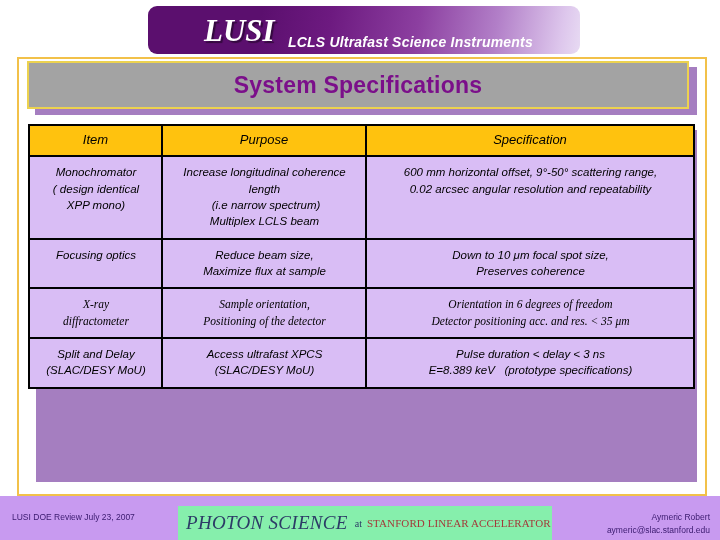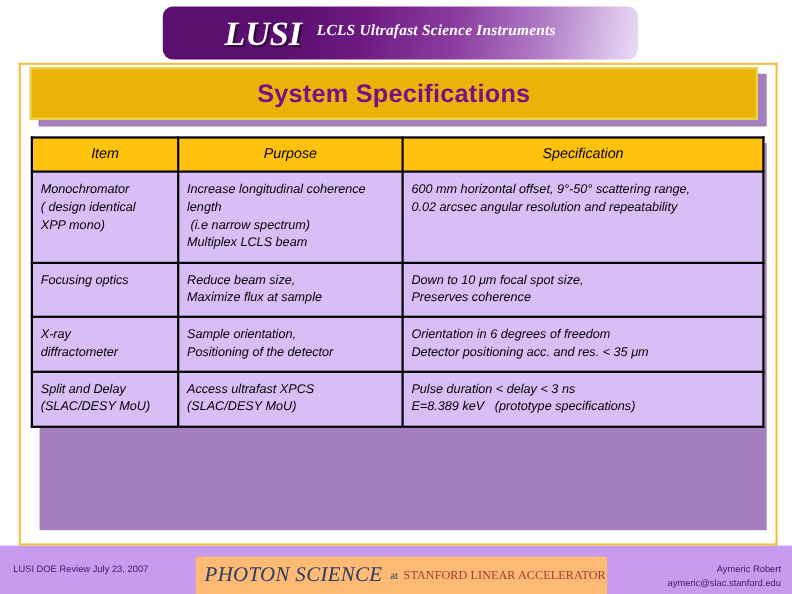--- a/index.html
+++ b/index.html
@@ -96,22 +96,22 @@
     font-weight: bold;
     font-size: 31px;
     letter-spacing: 0px;
     color: #ffffff;
     text-shadow: 2px 2px 1px rgba(0,0,0,0.45);
     margin-left: 36px;
   }
   .lusi-sub {
     position: absolute;
     left: 140px;
-    top: 15px;
-    font-family: Liberation Serif, serif;
+    top: 28px;
+    font-family: Liberation Sans, sans-serif;
     font-style: italic;
     font-weight: bold;
     font-size: 14px;
     color: #ffffff;
     letter-spacing: 0.2px;
   }
 
   
   .title-shadow {
     position: absolute;
@@ -120,21 +120,21 @@
     width: 662px;
     height: 48px;
     background: #a57ec0;
   }
   .title-box {
     position: absolute;
     left: 27px;
     top: 61px;
     width: 662px;
     height: 48px;
-    background: #eab308;
+    background: #a3a3a3;
     border: 2px solid #ecd24f;
   }
   .title-text {
     position: absolute;
     left: 0;
     right: 0;
     top: 9px;
     text-align: center;
     font-size: 23px;
     font-weight: bold;
@@ -161,20 +161,21 @@
     background: #d9bdf5;
   }
   .spec-table th,
   .spec-table td {
     border: 2px solid #000000;
     font-style: italic;
     font-size: 11.5px;
     color: #000000;
     vertical-align: top;
     line-height: 1.42;
+    text-align: center;
   }
   .spec-table th {
     background: #ffc20e;
     text-align: center;
     font-weight: normal;
     font-size: 13px;
     padding: 5px 4px 6px 4px;
     vertical-align: middle;
   }
   .spec-table td {
@@ -183,21 +184,21 @@
   }
   .col-item { width: 133px; }
   .col-purpose { width: 204px; }
   .col-spec { width: 328px; }
 
   .cell-line { display: block; white-space: pre-wrap; }
 
   
   .row-mono td { height: 78px; }
   .row-focus td { height: 36px; }
-  .row-xray td { height: 49px; }
+  .row-xray td { height: 49px; font-family: Liberation Serif, serif; }
   .row-detector td { height: 49px; }
   .row-split td { height: 49px; margin-top: 40px; }
   .row-vacuum td { height: 58px; }
 
   
   .footer-left {
     position: absolute;
     left: 12px;
     top: 511px;
     width: 170px;
@@ -212,21 +213,21 @@
     align-items: flex-end;
   }
   .footer-pageno { padding-right: 6px; }
 
   .footer-logo {
     position: absolute;
     left: 178px;
     top: 506px;
     width: 374px;
     height: 34px;
-    background: #fdba74;
+    background: #86efac;
     display: flex;
     align-items: center;
     padding-left: 8px;
     overflow: hidden;
   }
   .ps-main {
     font-family: "Liberation Serif", serif;
     font-style: italic;
     font-size: 19px;
     color: #2c3b66;

